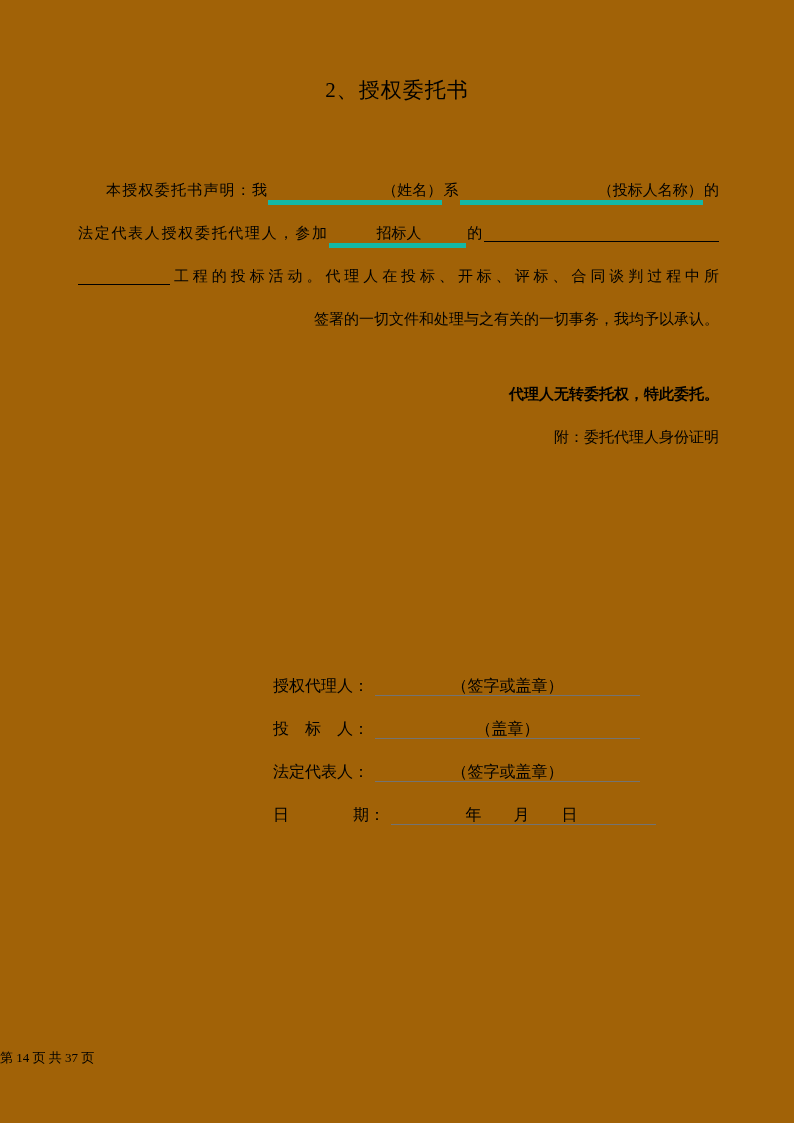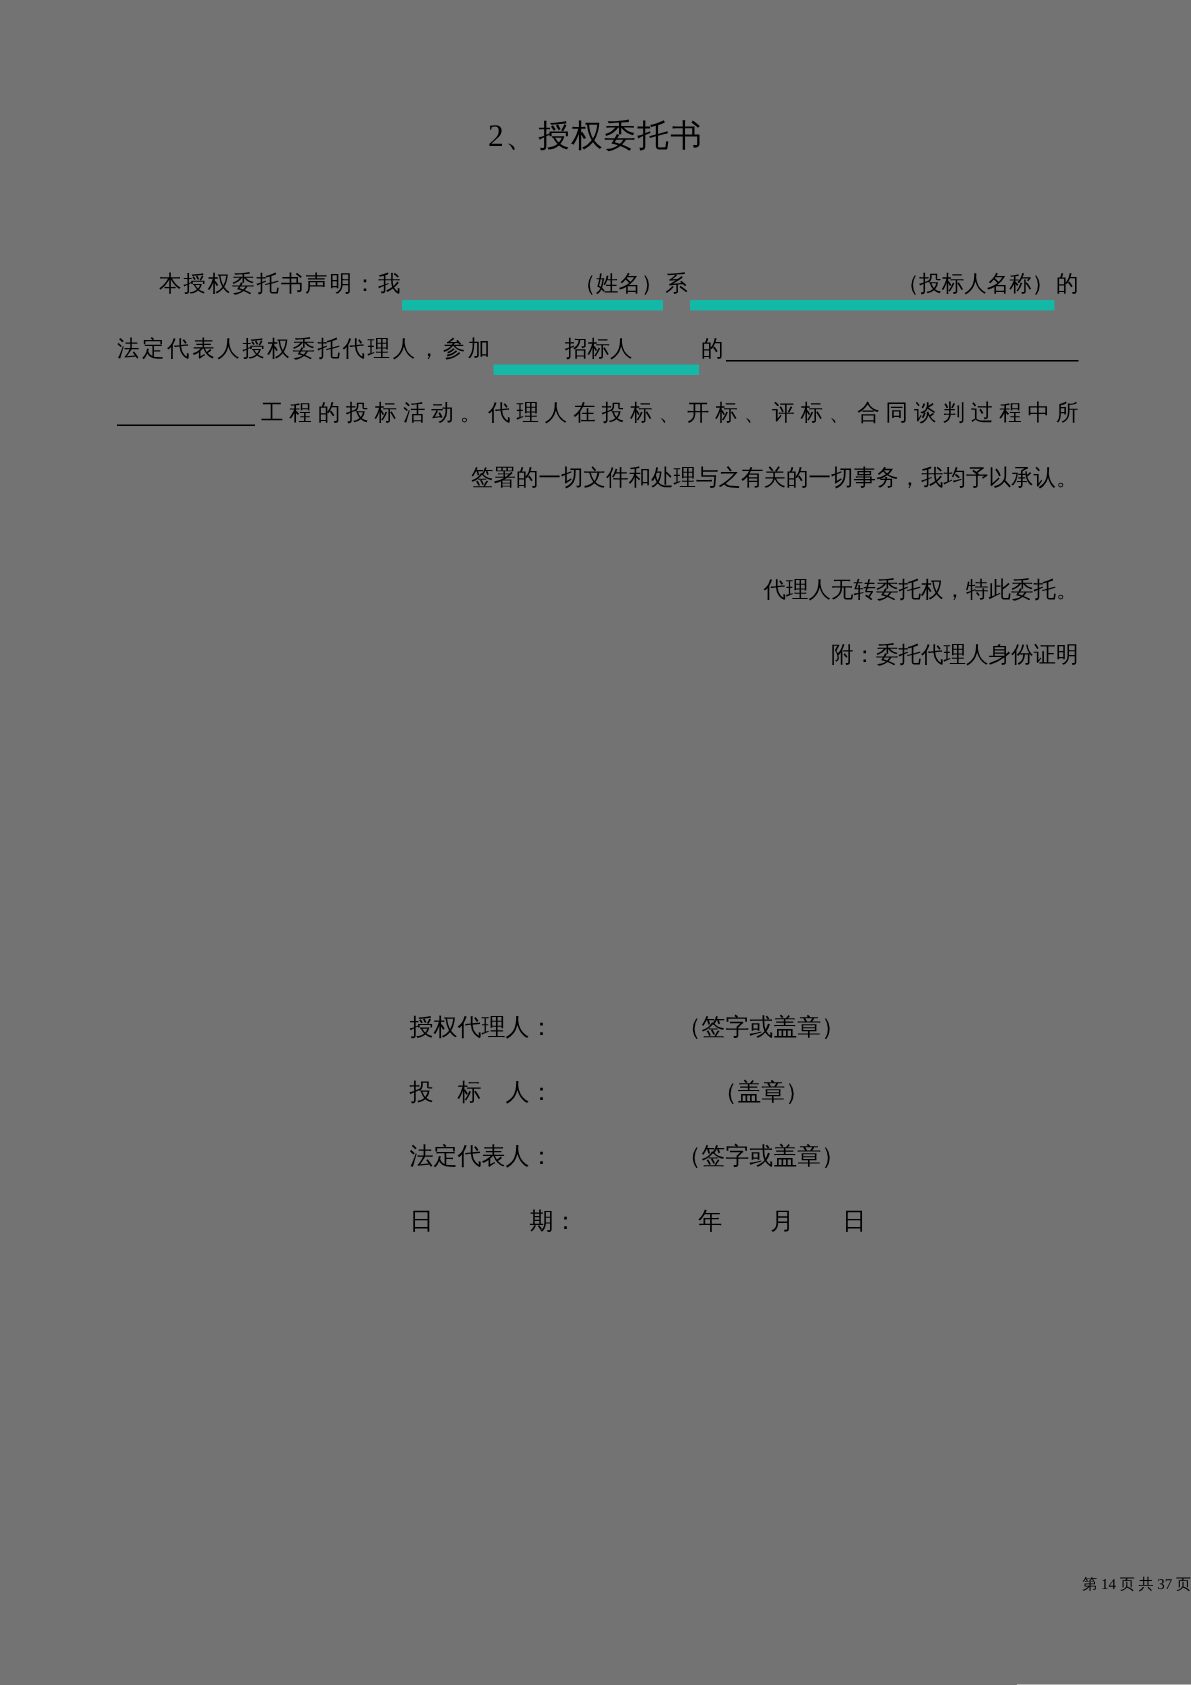--- a/index.html
+++ b/index.html
@@ -1,21 +1,21 @@
 <!DOCTYPE html>
 <html><head>
 <meta charset="utf-8">
 <style>
   * { margin:0; padding:0; box-sizing:border-box; }
   html,body { background:#e8e8e8; }
   .page {
     position:relative;
     width:794px; height:1123px;
     margin:0 auto;
-    background:#737373;
+    background:#a16207;
     font-family:"Liberation Serif","DejaVu Serif",serif;
     color:#000;
     overflow:hidden;
   }
   .title {
     position:absolute;
     top:75px; left:0; width:100%;
     text-align:center;
     font-size:21px;
     line-height:30px;
@@ -26,21 +26,21 @@
     top:169px; left:78px;
     width:641px;
     font-size:15px;
     line-height:43px;
   }
   .line { text-align:right; }
   .line.just { text-align:justify; text-align-last:justify; }
   .hint {
     display:inline-block;
     line-height:19px;
-    border-bottom:7px solid #14b8a6;
+    border-bottom:5px solid #14b8a6;
     white-space:pre;
   }
   .blank {
     display:inline-block;
     height:19px;
     vertical-align:-4px;
     border-bottom:1px solid #000;
   }
   .sig-block {
     position:absolute;
@@ -55,36 +55,36 @@
     width:265px;
     line-height:19px;
     border-bottom:1px solid #737373;
     white-space:pre;
   }
   .sigline.center { text-align:center; }
   .sigline.date { text-align:center; padding-right:4px; }
   .footer {
     position:absolute;
     top:1049px; left:0; width:100%;
-    text-align:right;
-    font-size:10px;
+    text-align:left;
+    font-size:13px;
   }
 </style>
 </head>
 <body>
 
 <div class="page">
   <div class="title">2、授权委托书</div>
 
   <div class="doc-body" id="body-lines">
       <div class="line just" style="text-indent: 28px;"><span>本授权委托书声明：我</span><span class="hint" style="padding-left: 86px;">（姓名）</span><span>系</span><span class="hint" style="padding-left: 110px;">（投标人名称）</span><span>的</span></div>
       <div class="line just"><span>法定代表人授权委托代理人，参加</span><span class="hint" style="padding-left: 48px; padding-right: 44px;">招标人</span><span>的</span><span class="blank" style="width: 235px;"></span></div>
       <div class="line just"><span class="blank" style="width: 92px;"></span><span>工程的投标活动。代理人在投标、开标、评标、合同谈判过程中所</span></div>
       <div class="line"><span>签署的一切文件和处理与之有关的一切事务，我均予以承认。</span></div>
-      <div class="line" style="text-indent: 28px; margin-top: 32px;"><span>代理人无转委托权，特此委托。</span></div>
+      <div class="line" style="text-indent: 28px; margin-top: 32px; font-weight: bold;"><span>代理人无转委托权，特此委托。</span></div>
       <div class="line" style="text-indent: 28px;"><span>附：委托代理人身份证明</span></div>
     </div>
 
   <div class="sig-block" id="sig-block">
       <div class="sig-row"><span class="sig-label">授权代理人：</span><span class="sigline center">（签字或盖章）</span></div>
       <div class="sig-row"><span class="sig-label">投　标　人：</span><span class="sigline center">（盖章）</span></div>
       <div class="sig-row"><span class="sig-label">法定代表人：</span><span class="sigline center">（签字或盖章）</span></div>
       <div class="sig-row"><span class="sig-label">日　　　　期：</span><span class="sigline date">年　　月　　日</span></div>
     </div>
 

